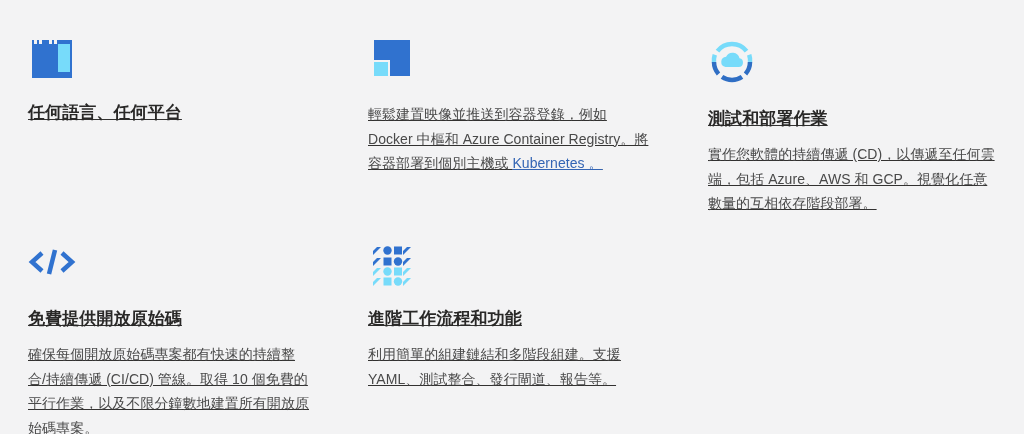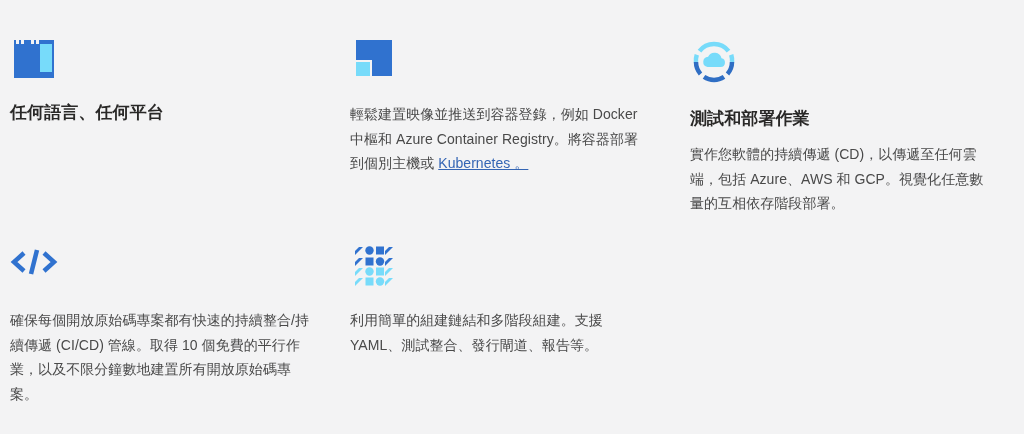--- a/index.html
+++ b/index.html
@@ -18,21 +18,22 @@
     display: grid;
     grid-template-columns: 340px 340px 344px;
     grid-template-rows: 200px auto;
     width: 1024px;
     box-sizing: border-box;
     padding-top: 34px;
   }
   .feature-card {
     box-sizing: border-box;
     padding-right: 28px;
-    padding-left: 10px;
+    padding-left: 28px;
+    text-decoration: underline;
   }
   .feature-icon {
     width: 48px;
     height: 48px;
     display: block;
     margin-bottom: 20px;
   }
   .feature-icon svg { display: block; }
   .feature-title {
     font-size: 17px;
@@ -111,20 +112,21 @@
   <div class="feature-card row2">
     <span class="feature-icon">
       <svg width="48" height="48" viewBox="0 0 48 48">
         <g stroke="#3072cf" stroke-width="4.5" fill="none" stroke-linecap="butt" stroke-linejoin="miter">
           <polyline points="14,15 4,24 14,33"></polyline>
           <polyline points="34,15 44,24 34,33"></polyline>
           <line x1="27" y1="12" x2="21" y2="36"></line>
         </g>
       </svg>
     </span>
+    <div class="feature-title">免費提供開放原始碼</div>
     <p class="feature-body"><span>確保每個開放原始碼專案都有快速的持續整合/持續傳遞 (CI/CD) 管線。取得 10 個免費的平行作業，以及不限分鐘數地建置所有開放原始碼專案。</span></p>
   </div>
 
   <div class="feature-card row2">
     <span class="feature-icon">
       <svg width="48" height="48" viewBox="0 0 48 48">
         <g fill="#3072cf">
           <path d="M5 13 L9 9 L13 9 L5 17 Z"></path>
           <circle cx="19.5" cy="12.5" r="4.2"></circle>
           <rect x="26" y="8.5" width="8" height="8"></rect>
@@ -139,16 +141,17 @@
           <circle cx="19.5" cy="33.5" r="4.2"></circle>
           <rect x="26" y="29.5" width="8" height="8"></rect>
           <path d="M35 34 L39 30 L43 30 L35 38 Z"></path>
           <path d="M5 44 L9 40 L13 40 L5 48 Z"></path>
           <rect x="15.5" y="39.5" width="8" height="8"></rect>
           <circle cx="30" cy="43.5" r="4.2"></circle>
           <path d="M35 44 L39 40 L43 40 L35 48 Z"></path>
         </g>
       </svg>
     </span>
+    <div class="feature-title">進階工作流程和功能</div>
     <p class="feature-body"><span>利用簡單的組建鏈結和多階段組建。支援 YAML、測試整合、發行閘道、報告等。</span></p>
   </div>
 
 </div>
 
 </body></html>

